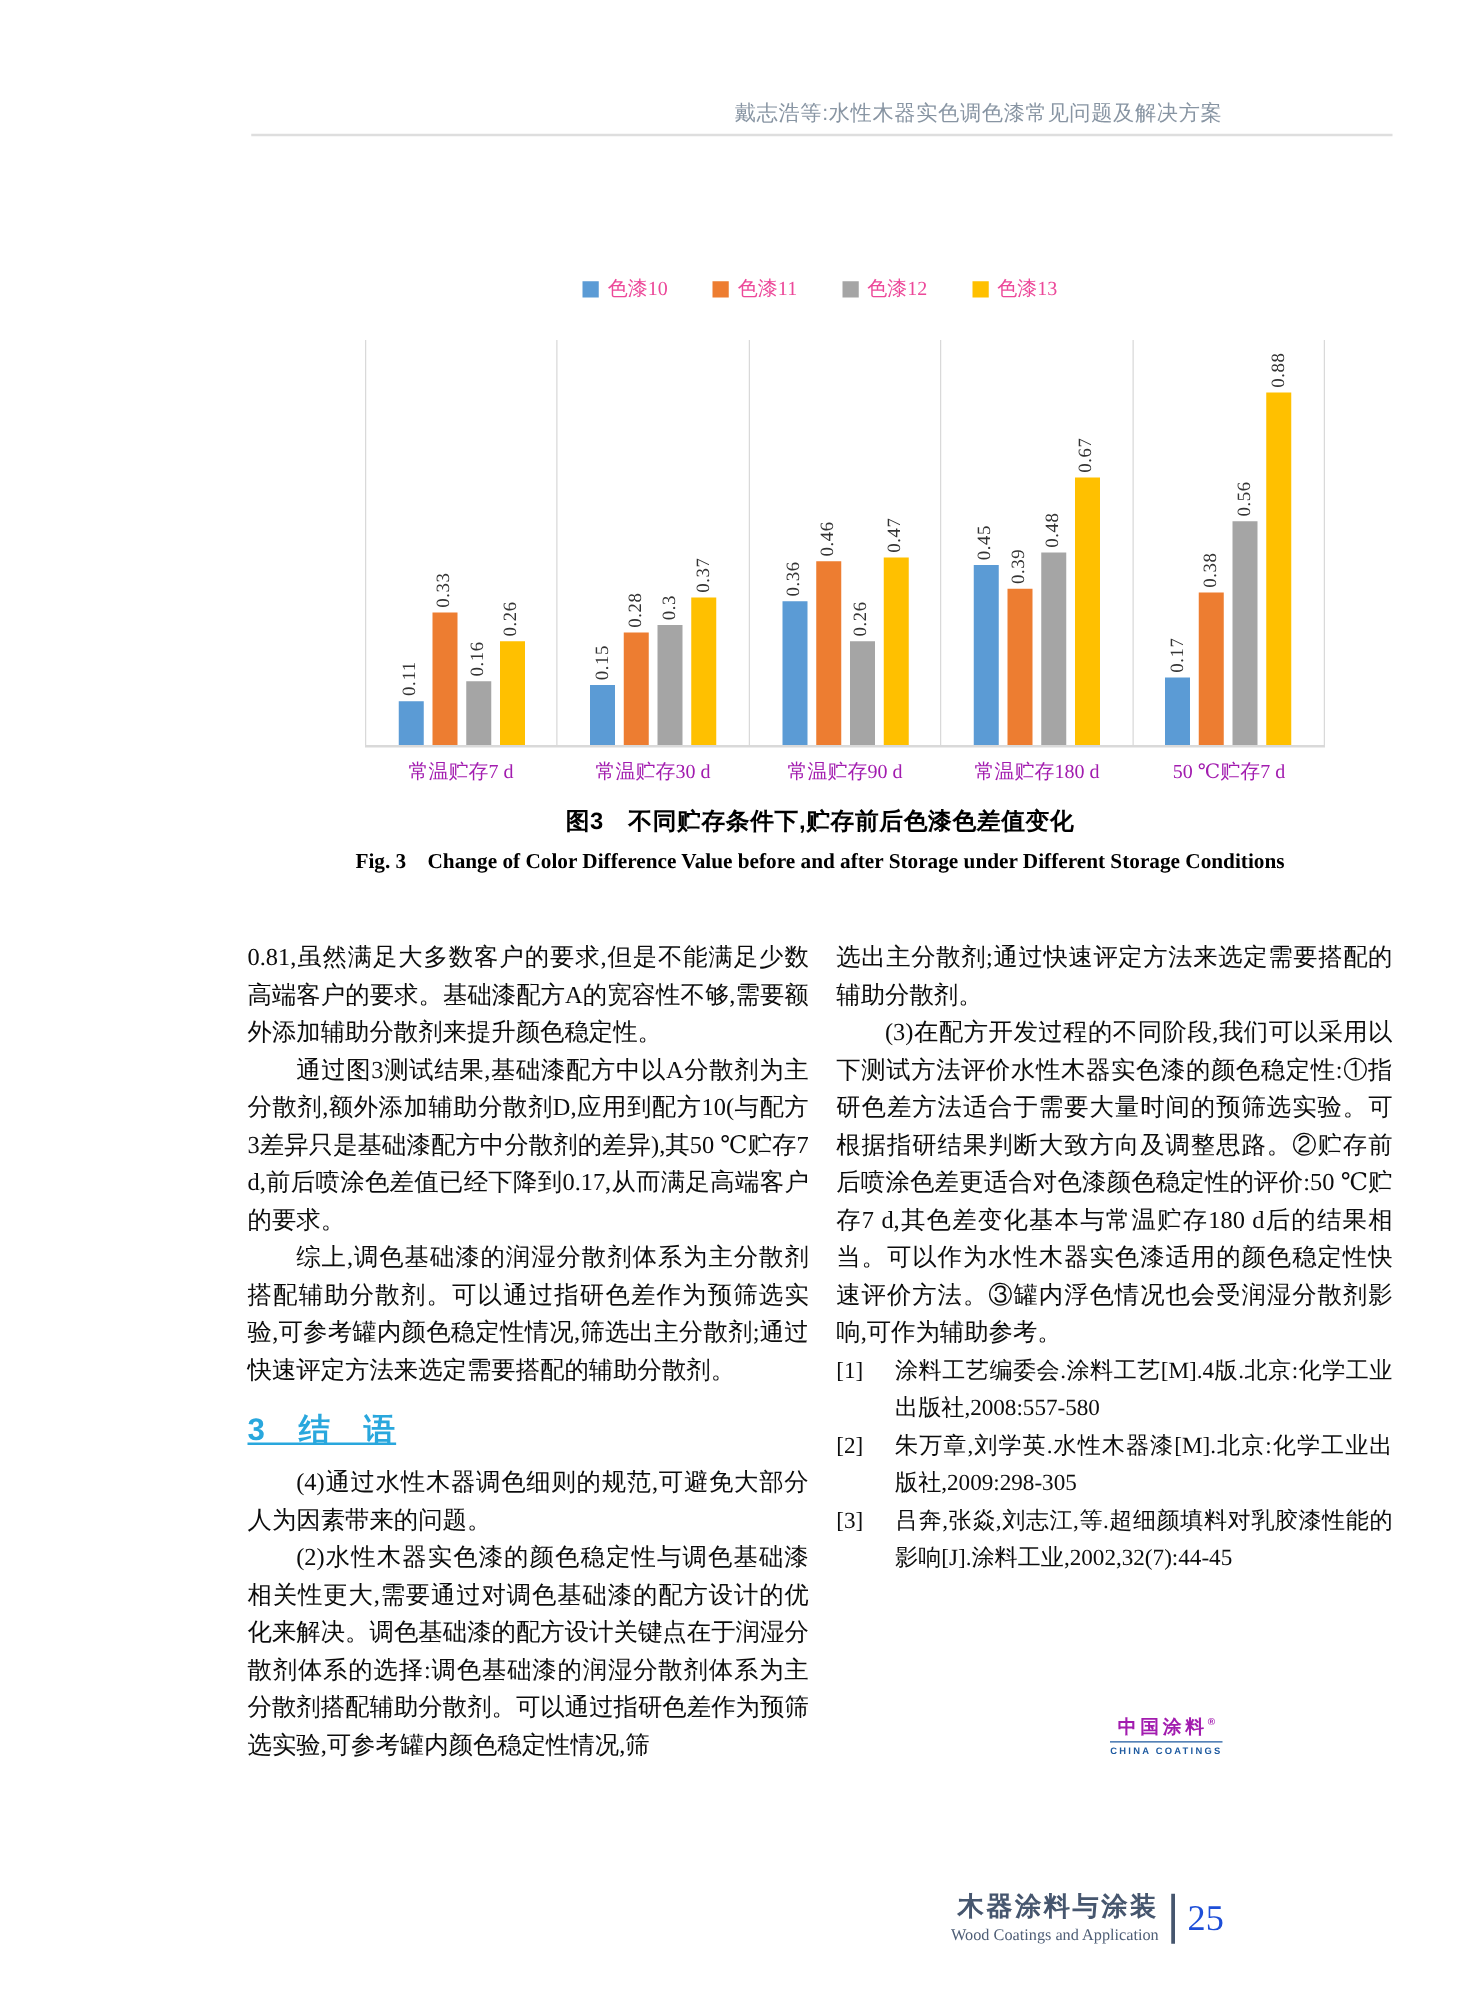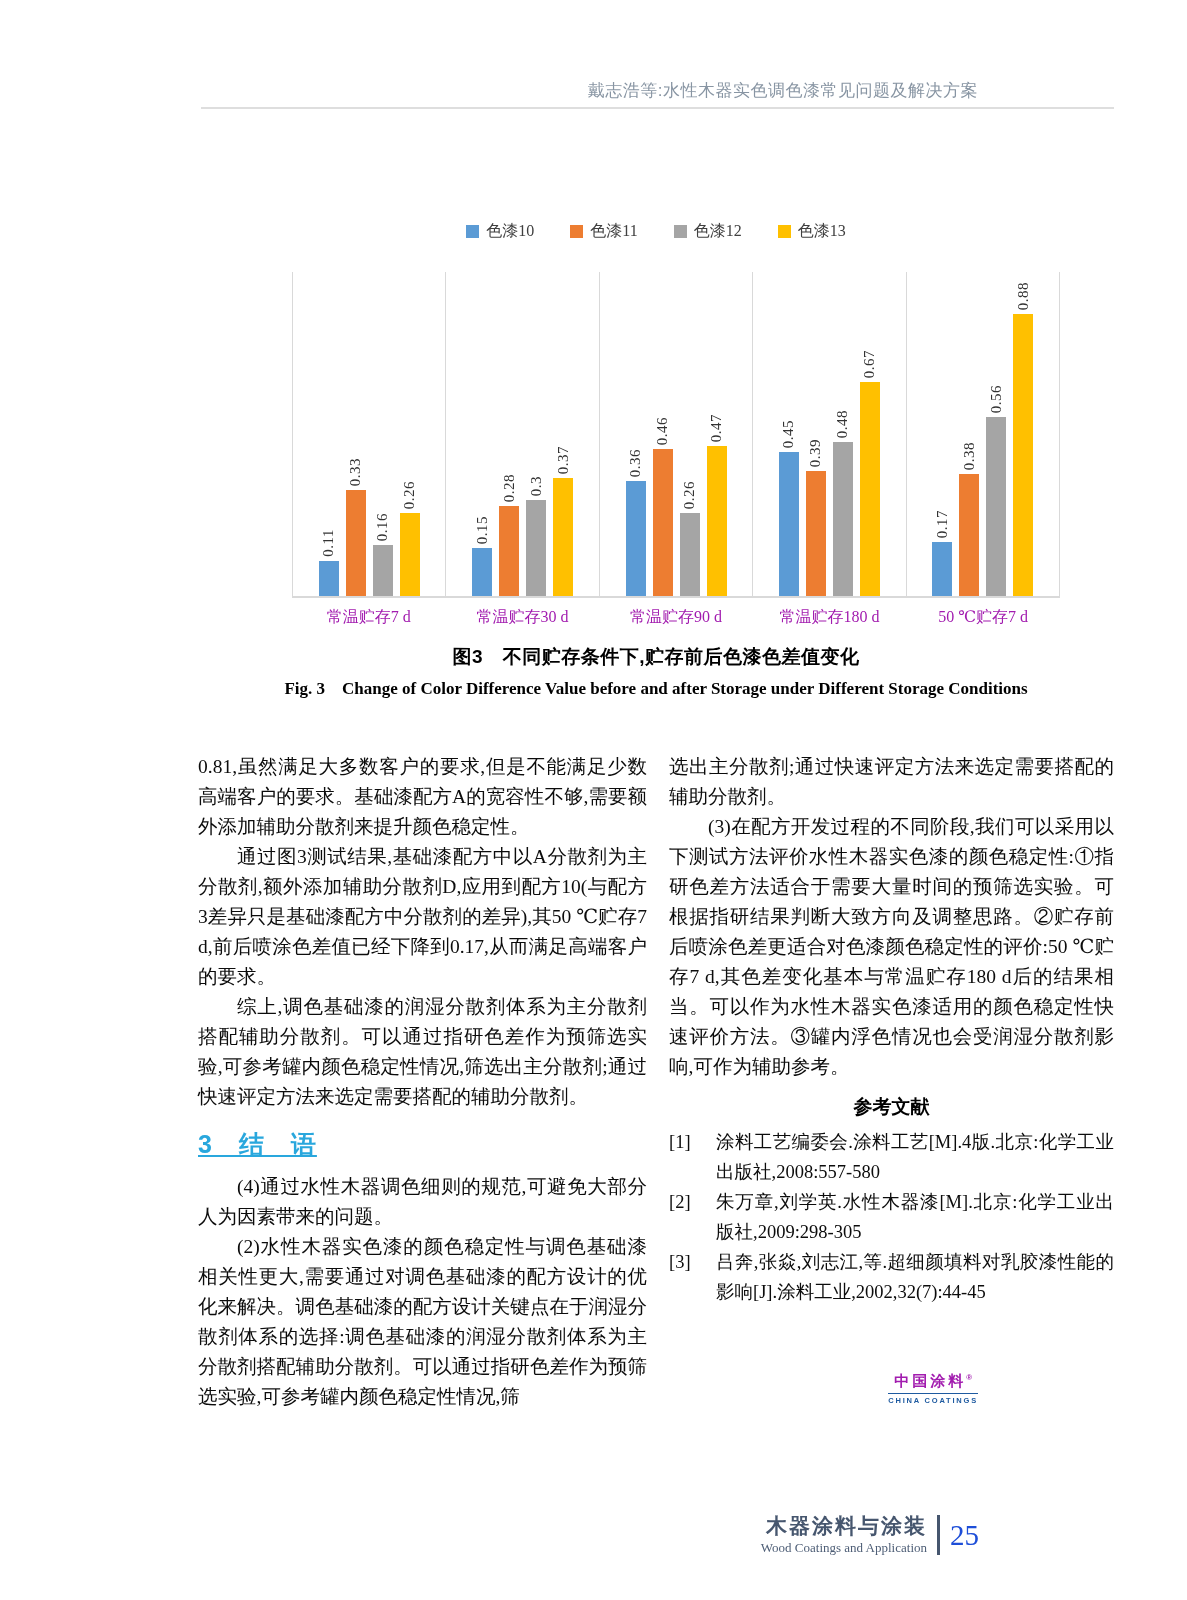--- a/index.html
+++ b/index.html
@@ -10,21 +10,21 @@
   .running-head { position:absolute; top:79px; right:141px;
     font-family:"Liberation Sans","DejaVu Sans",sans-serif;
     font-size:17px; color:#8895A3; letter-spacing:0.5px; }
   .head-rule { position:absolute; top:107px; left:133px; width:913px; height:2px; background:#DEDEDE; }
 
   
   .figure { position:absolute; left:130px; top:222px; width:916px; margin:0; }
   .legend { display:flex; justify-content:center; align-items:center; gap:36px; height:18px; }
   .legend-item { display:flex; align-items:center; gap:7px; }
   .legend-swatch { width:13px; height:13px; flex:0 0 13px; }
-  .legend-label { font-size:16px; color:#404040; }
+  .legend-label { font-size:16px; color:#ec4899; }
 
   .plot { margin:32px 0 0 94px; width:768px; height:324px; display:flex;
           border-bottom:2px solid #D9D9D9; box-sizing:content-box; }
   .panel { flex:1 1 0; display:flex; justify-content:center; align-items:flex-end; gap:7px;
            border-left:1px solid #D9D9D9; box-sizing:border-box; }
   .panel:last-child { border-right:1px solid #D9D9D9; }
   .bar-cell { display:flex; flex-direction:column; align-items:center; justify-content:flex-end; }
   .bar-value { writing-mode:vertical-rl; transform:rotate(180deg);
                font-size:15px; color:#333; margin-bottom:4px; letter-spacing:0.5px; white-space:nowrap; }
   .bar { width:20px; }
@@ -200,21 +200,20 @@
       <p class="body-p">0.81,虽然满足大多数客户的要求,但是不能满足少数高端客户的要求。基础漆配方A的宽容性不够,需要额外添加辅助分散剂来提升颜色稳定性。</p>
       <p class="body-p indent">通过图3测试结果,基础漆配方中以A分散剂为主分散剂,额外添加辅助分散剂D,应用到配方10(与配方3差异只是基础漆配方中分散剂的差异),其50 ℃贮存7 d,前后喷涂色差值已经下降到0.17,从而满足高端客户的要求。</p>
       <p class="body-p indent">综上,调色基础漆的润湿分散剂体系为主分散剂搭配辅助分散剂。可以通过指研色差作为预筛选实验,可参考罐内颜色稳定性情况,筛选出主分散剂;通过快速评定方法来选定需要搭配的辅助分散剂。</p>
       <h2 class="sec">3　结　语</h2>
       <p class="body-p indent">(4)通过水性木器调色细则的规范,可避免大部分人为因素带来的问题。</p>
       <p class="body-p indent">(2)水性木器实色漆的颜色稳定性与调色基础漆相关性更大,需要通过对调色基础漆的配方设计的优化来解决。调色基础漆的配方设计关键点在于润湿分散剂体系的选择:调色基础漆的润湿分散剂体系为主分散剂搭配辅助分散剂。可以通过指研色差作为预筛选实验,可参考罐内颜色稳定性情况,筛</p>
     </div>
   <div class="col col-right">
       <p class="body-p">选出主分散剂;通过快速评定方法来选定需要搭配的辅助分散剂。</p>
       <p class="body-p indent">(3)在配方开发过程的不同阶段,我们可以采用以下测试方法评价水性木器实色漆的颜色稳定性:①指研色差方法适合于需要大量时间的预筛选实验。可根据指研结果判断大致方向及调整思路。②贮存前后喷涂色差更适合对色漆颜色稳定性的评价:50 ℃贮存7 d,其色差变化基本与常温贮存180 d后的结果相当。可以作为水性木器实色漆适用的颜色稳定性快速评价方法。③罐内浮色情况也会受润湿分散剂影响,可作为辅助参考。</p>
-      <div class="ref-head">参考文献</div>
       <div class="ref"><span class="ref-marker">[1]</span><span>涂料工艺编委会.涂料工艺[M].4版.北京:化学工业出版社,2008:557-580</span></div>
       <div class="ref"><span class="ref-marker">[2]</span><span>朱万章,刘学英.水性木器漆[M].北京:化学工业出版社,2009:298-305</span></div>
       <div class="ref"><span class="ref-marker">[3]</span><span>吕奔,张焱,刘志江,等.超细颜填料对乳胶漆性能的影响[J].涂料工业,2002,32(7):44-45</span></div>
     </div>
 
   <div class="logo">
     <div class="logo-cn"><span>中国涂料</span><span class="reg">®</span></div>
     <div class="logo-rule"></div>
     <div class="logo-en">CHINA COATINGS</div>
   </div>

